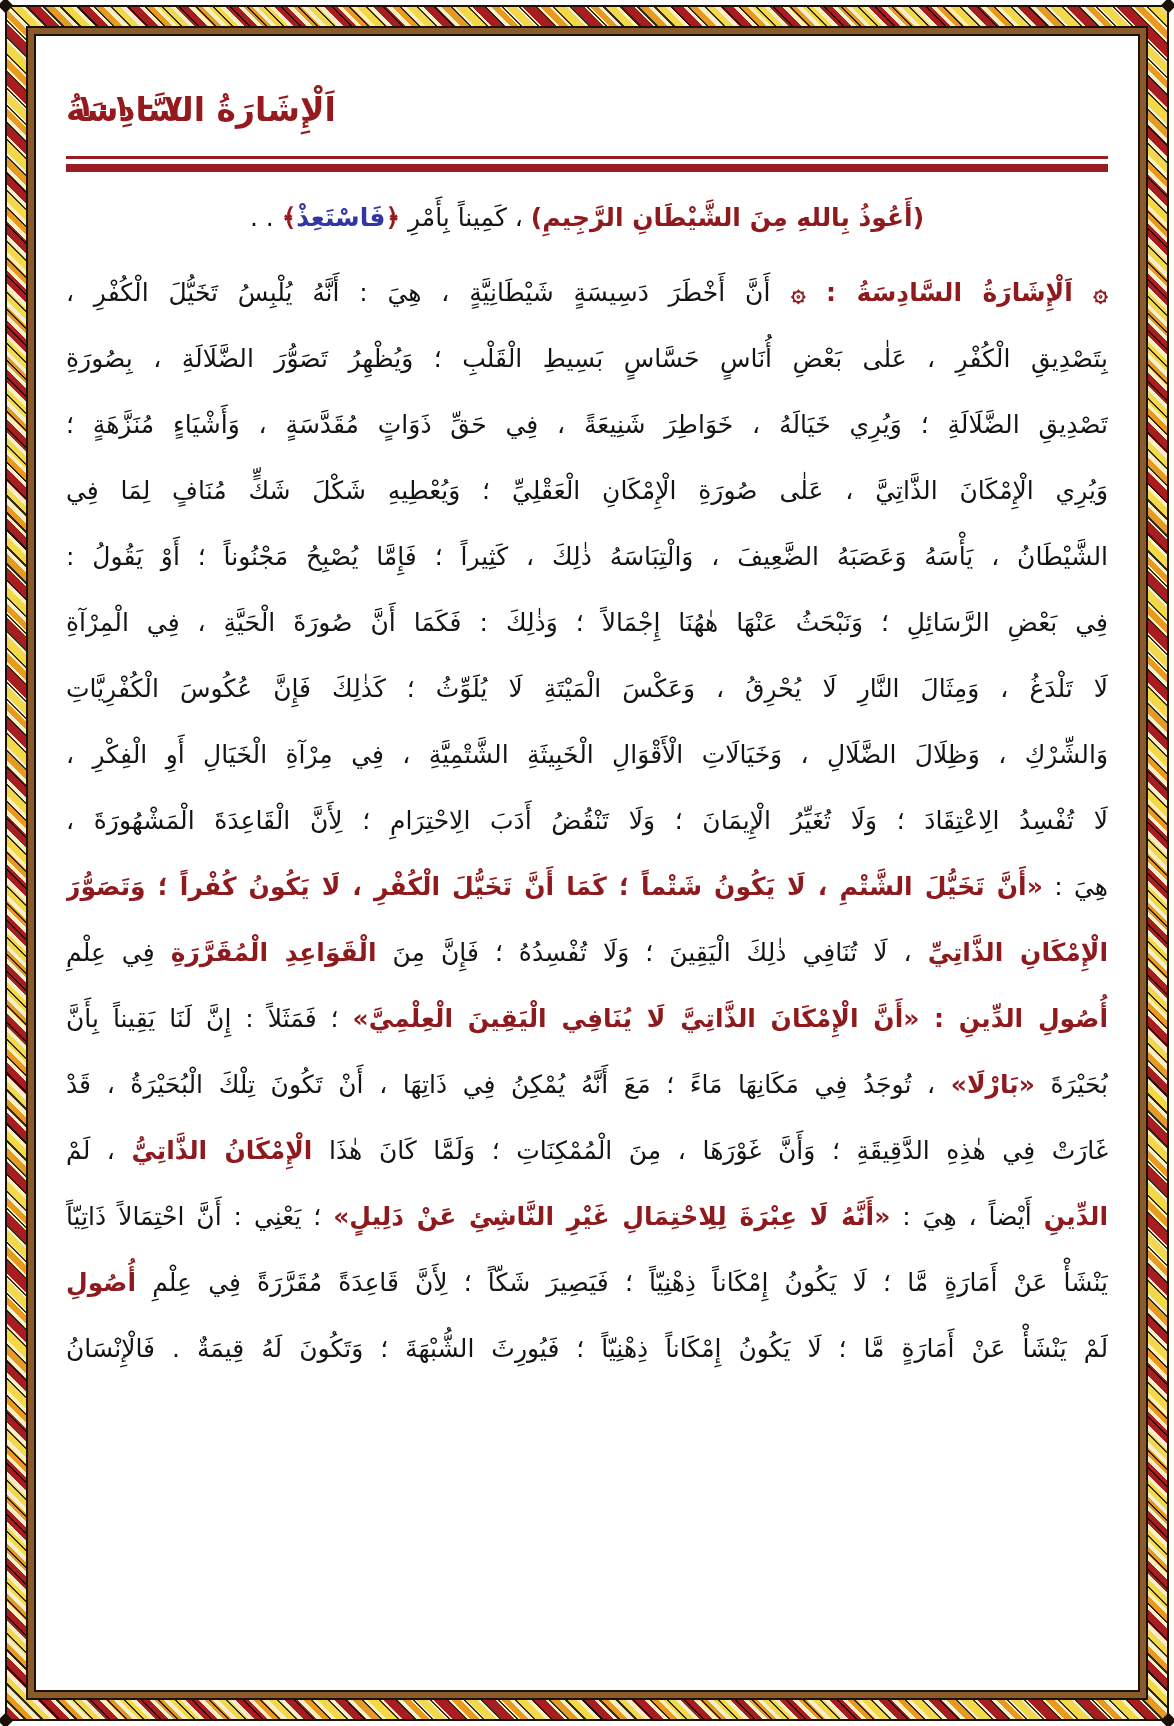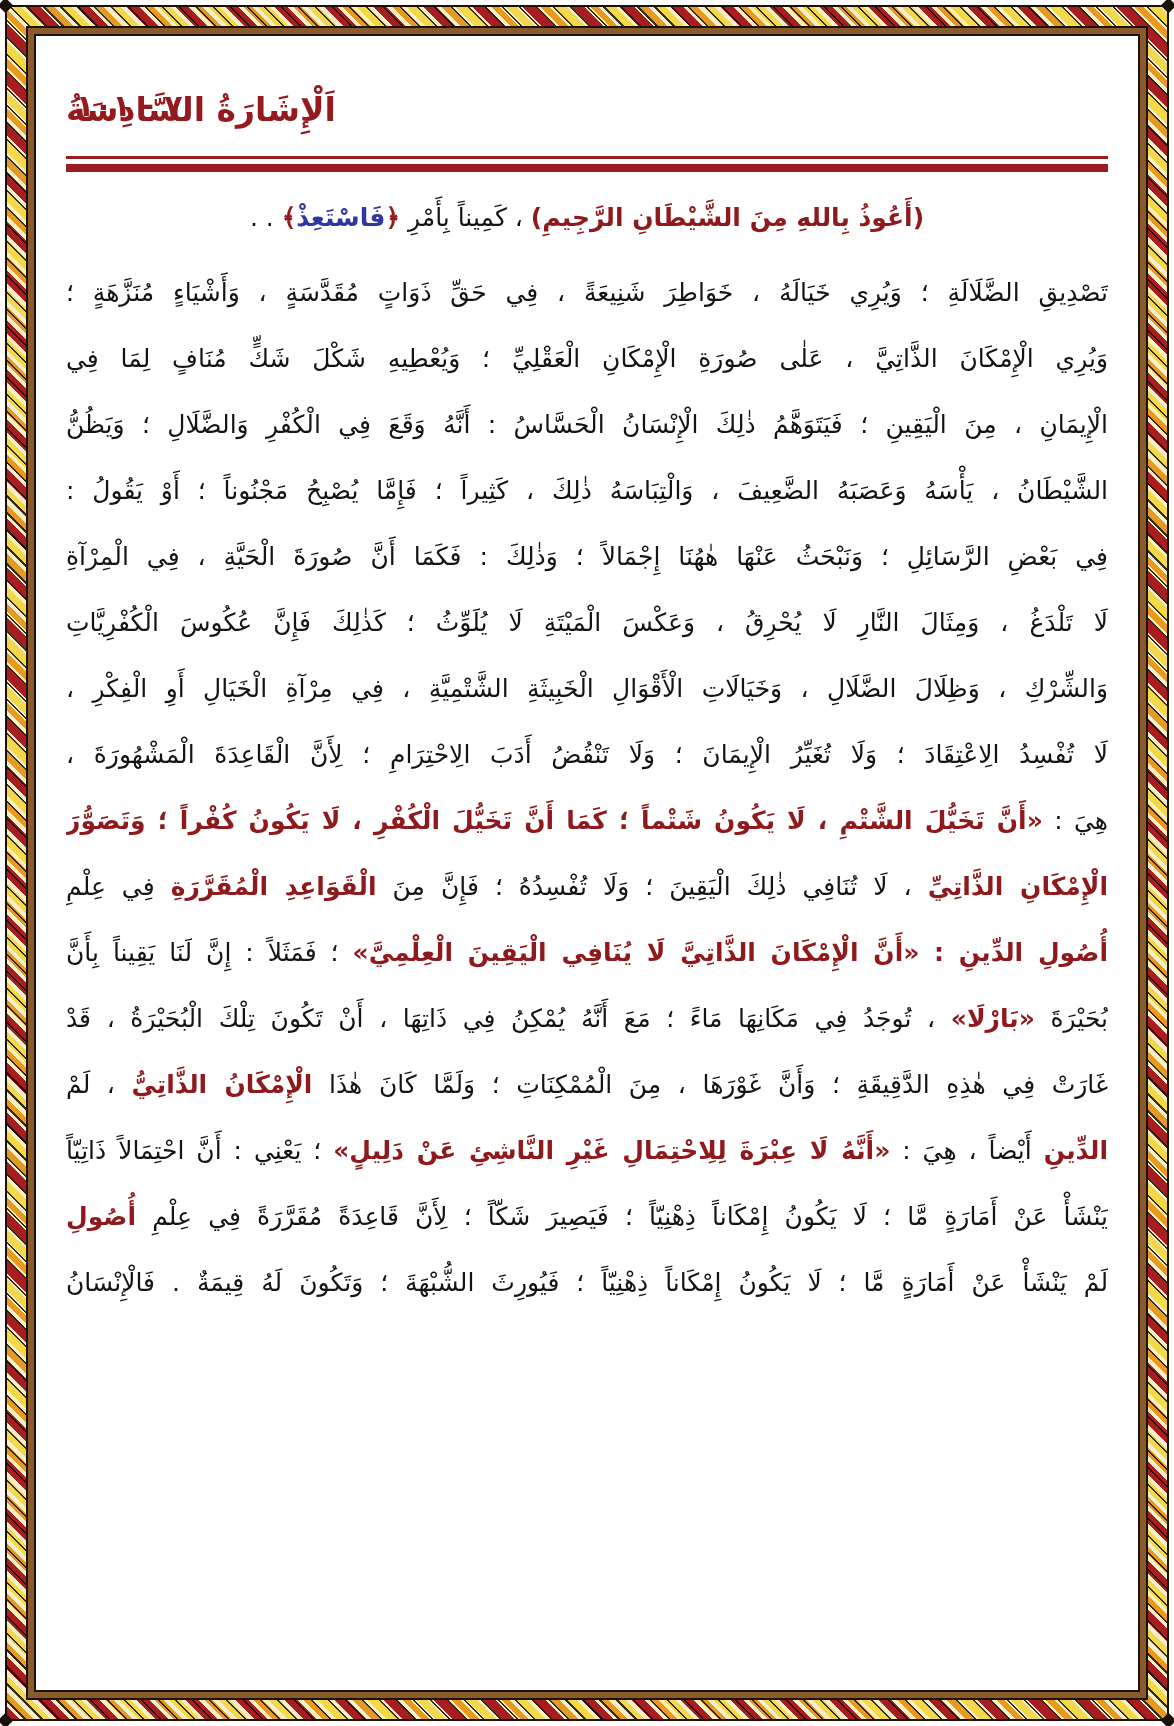--- a/index.html
+++ b/index.html
@@ -71,23 +71,24 @@
 
       <div class="header-row">
         <div class="page-ref">٧ - ١٠١</div>
         <div class="page-title">اَلْإِشَارَةُ السَّادِسَةُ</div>
       </div>
 
       <div class="double-rule"></div>
 
       <div class="body-text">
           <div class="line center"><span class="seg-r">(أَعُوذُ بِاللهِ مِنَ الشَّيْطَانِ الرَّجِيمِ)</span><span class="seg-k"> ، كَمِيناً بِأَمْرِ </span><span class="seg-o">﴿</span><span class="seg-b">فَاسْتَعِذْ</span><span class="seg-o">﴾</span><span class="seg-k"> . .</span></div>
+          <div class="line"><span class="seg-o">۞ </span><span class="seg-r">اَلْإِشَارَةُ السَّادِسَةُ : </span><span class="seg-o">۞ </span><span class="seg-k">أَنَّ أَخْطَرَ دَسِيسَةٍ شَيْطَانِيَّةٍ ، هِيَ : أَنَّهُ يُلْبِسُ تَخَيُّلَ الْكُفْرِ ،</span></div>
+          <div class="line"><span class="seg-k">بِتَصْدِيقِ الْكُفْرِ ، عَلٰى بَعْضِ أُنَاسٍ حَسَّاسٍ بَسِيطِ الْقَلْبِ ؛ وَيُظْهِرُ تَصَوُّرَ الضَّلَالَةِ ، بِصُورَةِ</span></div>
           <div class="line"><span class="seg-k">تَصْدِيقِ الضَّلَالَةِ ؛ وَيُرِي خَيَالَهُ ، خَوَاطِرَ شَنِيعَةً ، فِي حَقِّ ذَوَاتٍ مُقَدَّسَةٍ ، وَأَشْيَاءٍ مُنَزَّهَةٍ ؛</span></div>
           <div class="line"><span class="seg-k">وَيُرِي الْإِمْكَانَ الذَّاتِيَّ ، عَلٰى صُورَةِ الْإِمْكَانِ الْعَقْلِيِّ ؛ وَيُعْطِيهِ شَكْلَ شَكٍّ مُنَافٍ لِمَا فِي</span></div>
-          <div class="line"><span class="seg-k">الْإِيمَانِ ، مِنَ الْيَقِينِ ؛ فَيَتَوَهَّمُ ذٰلِكَ الْإِنْسَانُ الْحَسَّاسُ : أَنَّهُ وَقَعَ فِي الْكُفْرِ وَالضَّلَالِ ؛ وَيَظُنُّ</span></div>
           <div class="line"><span class="seg-k">الشَّيْطَانُ ، يَأْسَهُ وَعَصَبَهُ الضَّعِيفَ ، وَالْتِبَاسَهُ ذٰلِكَ ، كَثِيراً ؛ فَإِمَّا يُصْبِحُ مَجْنُوناً ؛ أَوْ يَقُولُ :</span></div>
           <div class="line"><span class="seg-k">فِي بَعْضِ الرَّسَائِلِ ؛ وَنَبْحَثُ عَنْهَا هٰهُنَا إِجْمَالاً ؛ وَذٰلِكَ : فَكَمَا أَنَّ صُورَةَ الْحَيَّةِ ، فِي الْمِرْآةِ</span></div>
           <div class="line"><span class="seg-k">لَا تَلْدَغُ ، وَمِثَالَ النَّارِ لَا يُحْرِقُ ، وَعَكْسَ الْمَيْتَةِ لَا يُلَوِّثُ ؛ كَذٰلِكَ فَإِنَّ عُكُوسَ الْكُفْرِيَّاتِ</span></div>
           <div class="line"><span class="seg-k">وَالشِّرْكِ ، وَظِلَالَ الضَّلَالِ ، وَخَيَالَاتِ الْأَقْوَالِ الْخَبِيثَةِ الشَّتْمِيَّةِ ، فِي مِرْآةِ الْخَيَالِ أَوِ الْفِكْرِ ،</span></div>
           <div class="line"><span class="seg-k">لَا تُفْسِدُ الِاعْتِقَادَ ؛ وَلَا تُغَيِّرُ الْإِيمَانَ ؛ وَلَا تَنْقُضُ أَدَبَ الِاحْتِرَامِ ؛ لِأَنَّ الْقَاعِدَةَ الْمَشْهُورَةَ ،</span></div>
           <div class="line"><span class="seg-k">هِيَ : </span><span class="seg-r">«أَنَّ تَخَيُّلَ الشَّتْمِ ، لَا يَكُونُ شَتْماً ؛ كَمَا أَنَّ تَخَيُّلَ الْكُفْرِ ، لَا يَكُونُ كُفْراً ؛ وَتَصَوُّرَ</span></div>
           <div class="line"><span class="seg-r">الْإِمْكَانِ الذَّاتِيِّ</span><span class="seg-k"> ، لَا تُنَافِي ذٰلِكَ الْيَقِينَ ؛ وَلَا تُفْسِدُهُ ؛ فَإِنَّ مِنَ </span><span class="seg-r">الْقَوَاعِدِ الْمُقَرَّرَةِ</span><span class="seg-k"> فِي عِلْمِ</span></div>
           <div class="line"><span class="seg-r">أُصُولِ الدِّينِ : «أَنَّ الْإِمْكَانَ الذَّاتِيَّ لَا يُنَافِي الْيَقِينَ الْعِلْمِيَّ»</span><span class="seg-k"> ؛ فَمَثَلاً : إِنَّ لَنَا يَقِيناً بِأَنَّ</span></div>
           <div class="line"><span class="seg-k">بُحَيْرَةَ </span><span class="seg-r">«بَارْلَا»</span><span class="seg-k"> ، تُوجَدُ فِي مَكَانِهَا مَاءً ؛ مَعَ أَنَّهُ يُمْكِنُ فِي ذَاتِهَا ، أَنْ تَكُونَ تِلْكَ الْبُحَيْرَةُ ، قَدْ</span></div>
           <div class="line"><span class="seg-k">غَارَتْ فِي هٰذِهِ الدَّقِيقَةِ ؛ وَأَنَّ غَوْرَهَا ، مِنَ الْمُمْكِنَاتِ ؛ وَلَمَّا كَانَ هٰذَا </span><span class="seg-r">الْإِمْكَانُ الذَّاتِيُّ</span><span class="seg-k"> ، لَمْ</span></div>

